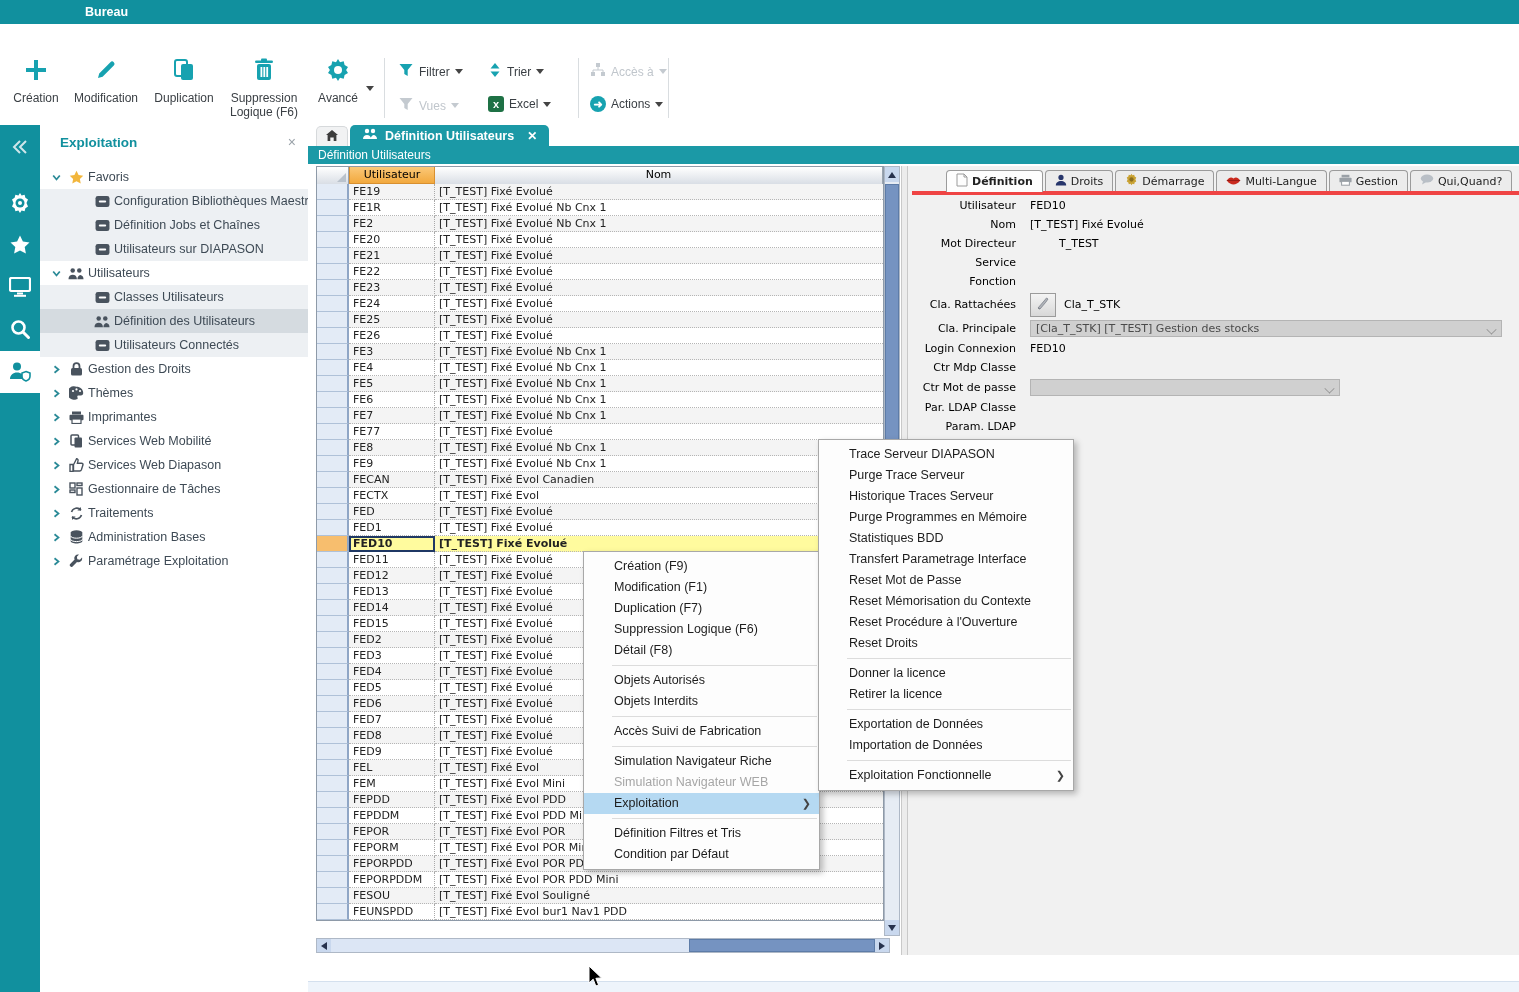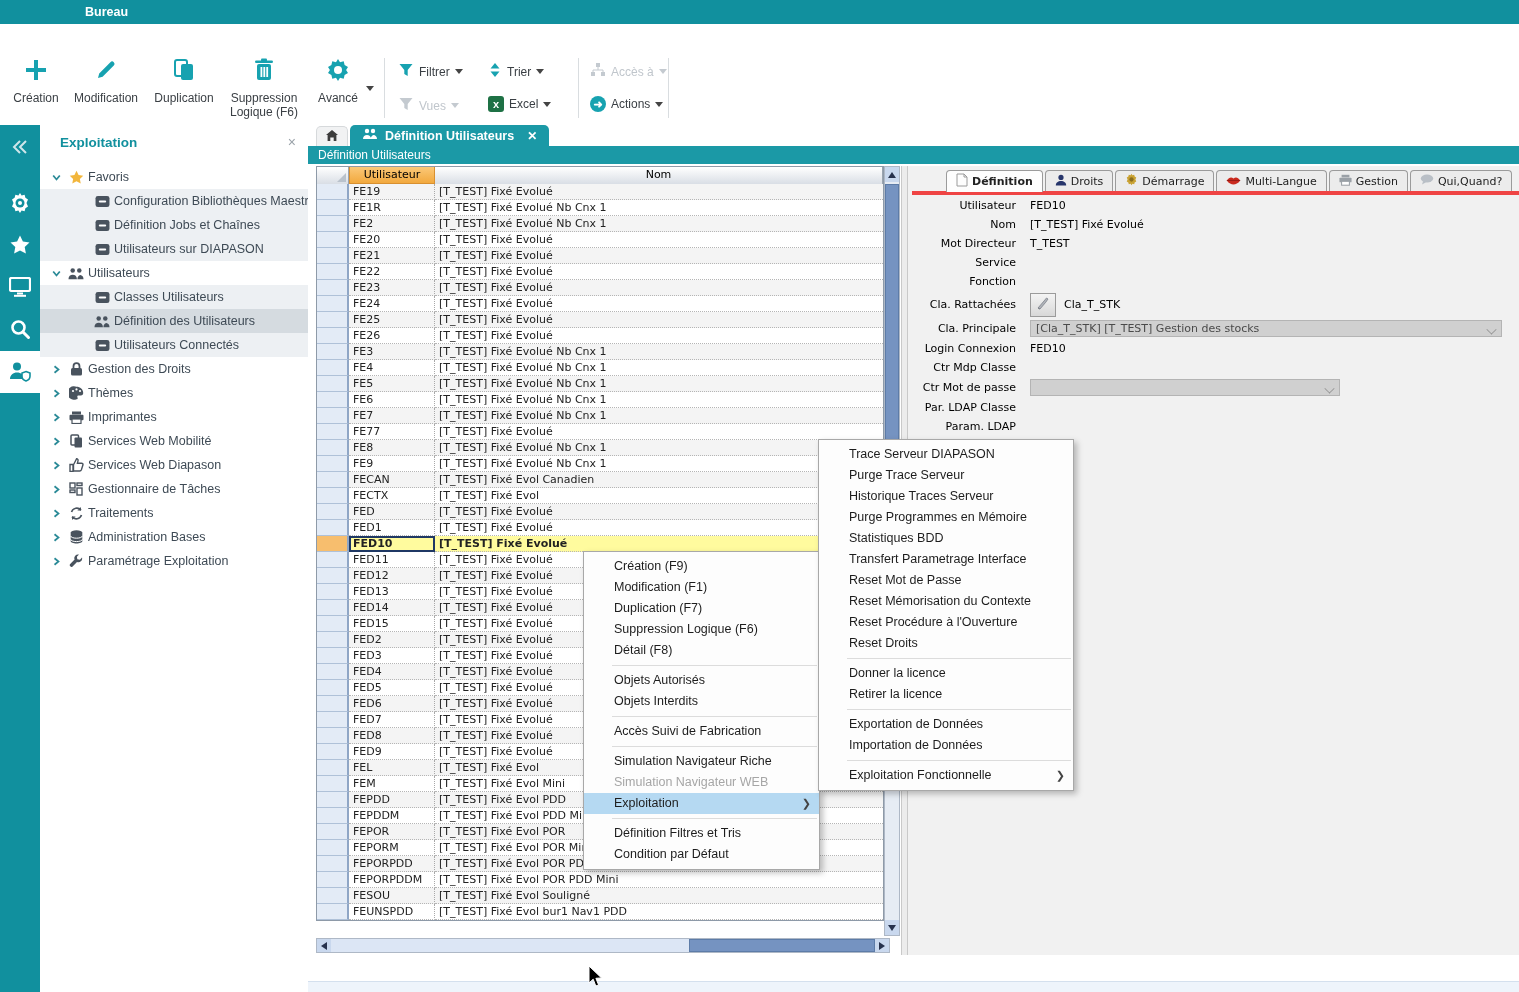--- a/index.html
+++ b/index.html
@@ -820,21 +820,21 @@
         </div>
       <div class="form" id="detail-form">
           <div class="frow" style="height: 19px;">
             <div class="flabel">Utilisateur</div>
             <div class="fvalue">FED10</div>
           </div>
           <div class="frow" style="height: 19px;">
             <div class="flabel">Nom</div>
             <div class="fvalue">[T_TEST] Fixé Evolué</div>
           </div>
-          <div class="frow" style="height: 19px;">
+          <div class="frow" style="height: 19px; gap: 29px;">
             <div class="flabel">Mot Directeur</div>
             <div class="fvalue">T_TEST</div>
           </div>
           <div class="frow" style="height: 19px;">
             <div class="flabel">Service</div>
             <div class="fvalue"></div>
           </div>
           <div class="frow" style="height: 19px;">
             <div class="flabel">Fonction</div>
             <div class="fvalue"></div>

